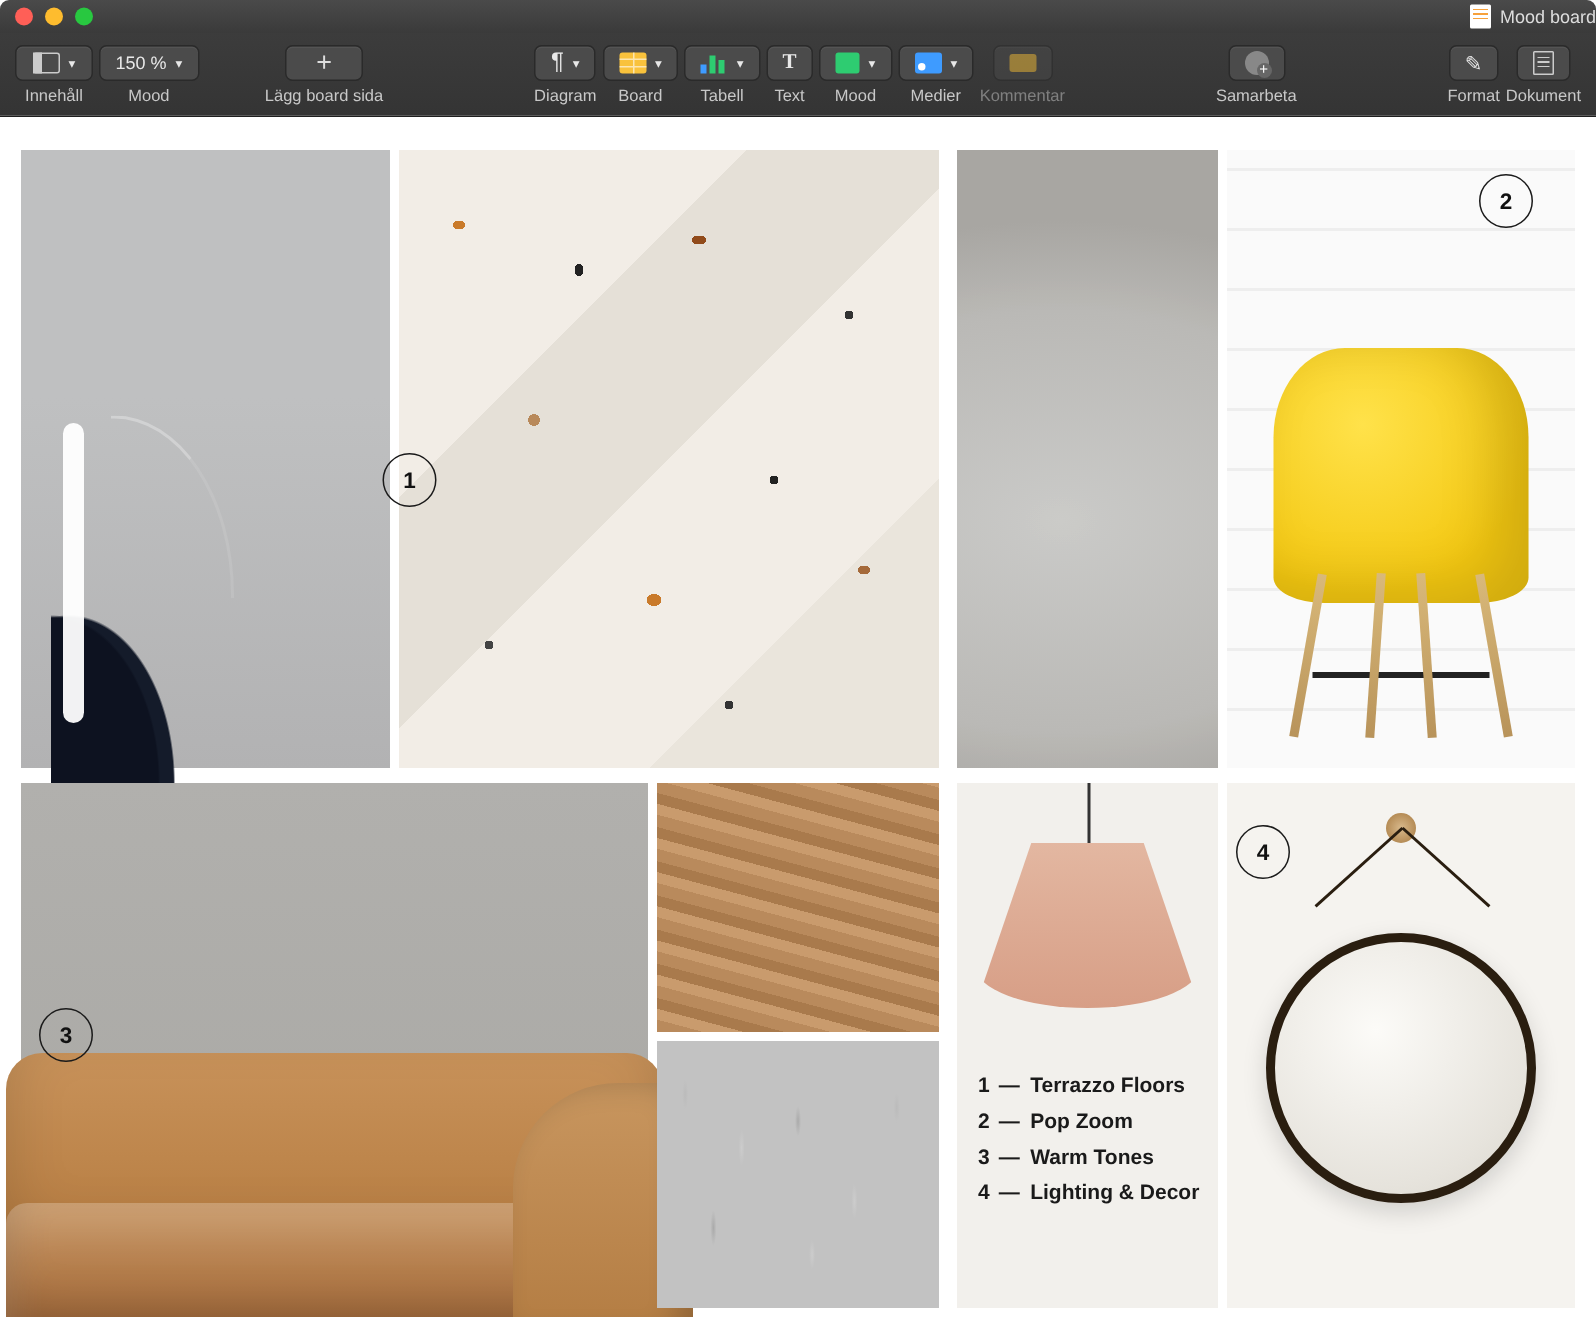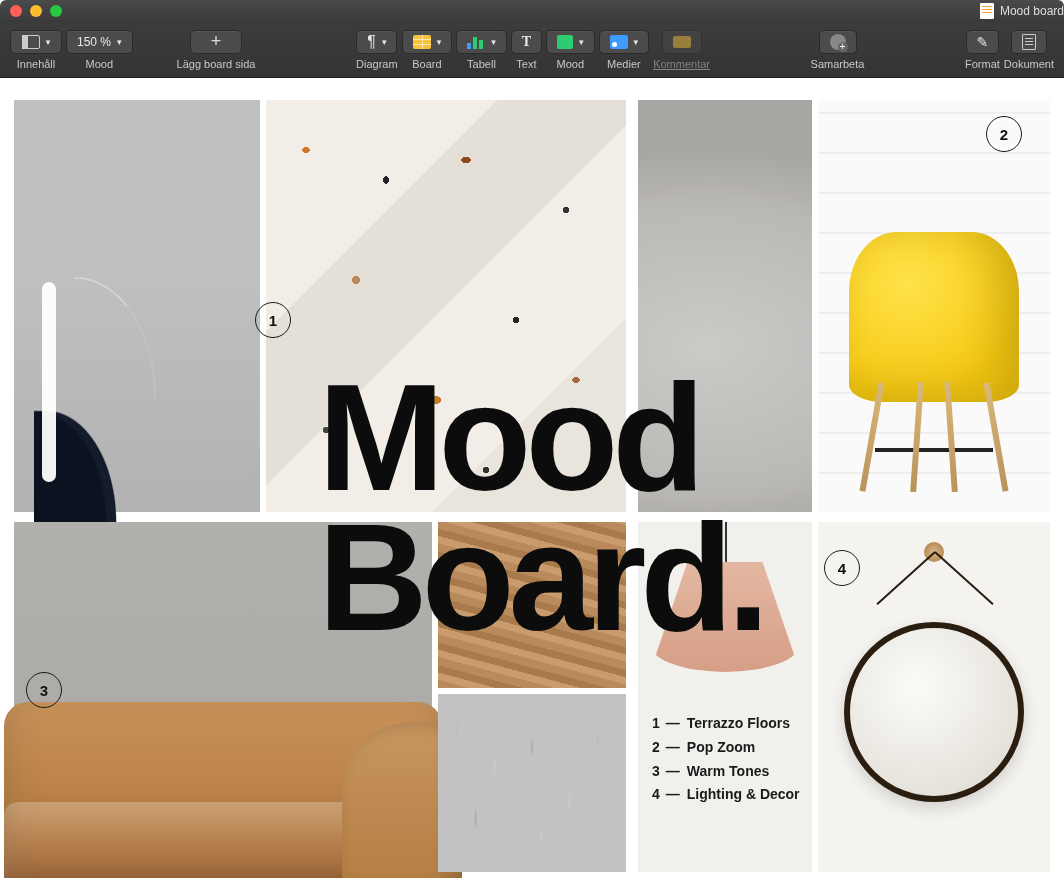--- a/index.html
+++ b/index.html
@@ -121,21 +121,21 @@
   .icon-collab{width:16px;height:16px;border-radius:50%;background:#888;position:relative;}
   .icon-collab::after{content:"+";position:absolute;right:-2px;bottom:-2px;font-size:10px;color:#fff;background:#666;border-radius:50%;width:10px;height:10px;line-height:10px;text-align:center;}
   .icon-view{width:18px;height:14px;border:1px solid #ccc;border-radius:2px;position:relative;}
   .icon-view::before{content:"";position:absolute;left:-1px;top:-1px;bottom:-1px;width:6px;background:#ccc;}
   .icon-insert{font-size:16px;}
   .icon-brush{font-size:14px;}
   .icon-doc{width:14px;height:16px;border:1px solid #ccc;border-radius:1px;position:relative;}
   .icon-doc::after{content:"";position:absolute;left:2px;right:2px;top:3px;height:8px;background:repeating-linear-gradient(#ccc 0 1px,transparent 1px 3px);}
   .chev{font-size:9px;margin-left:2px;}
   .plus{font-size:18px;color:#ddd;}
-  .disabled{opacity:.5;text-decoration:underline;}
+  .disabled{opacity:.5;}
 
   
   .canvas {
     position: relative;
     width: 1064px;
     height: 800px;
     background: #fff;
     overflow: hidden;
   }
   .tile {
@@ -469,22 +469,20 @@
   </div>
 
   <div class="tile t-mirror">
     <div class="mirror-wrap">
       <div class="peg"></div>
       <div class="straps"></div>
       <div class="mirror"></div>
     </div>
   </div>
 
-  <div class="mood-title"><span>Mood</span>
-<span>Board.</span></div>
 
   <div class="callout co1">
       <span>1</span>
     </div>
   <div class="callout co2">
       <span>2</span>
     </div>
   <div class="callout co3">
       <span>3</span>
     </div>

